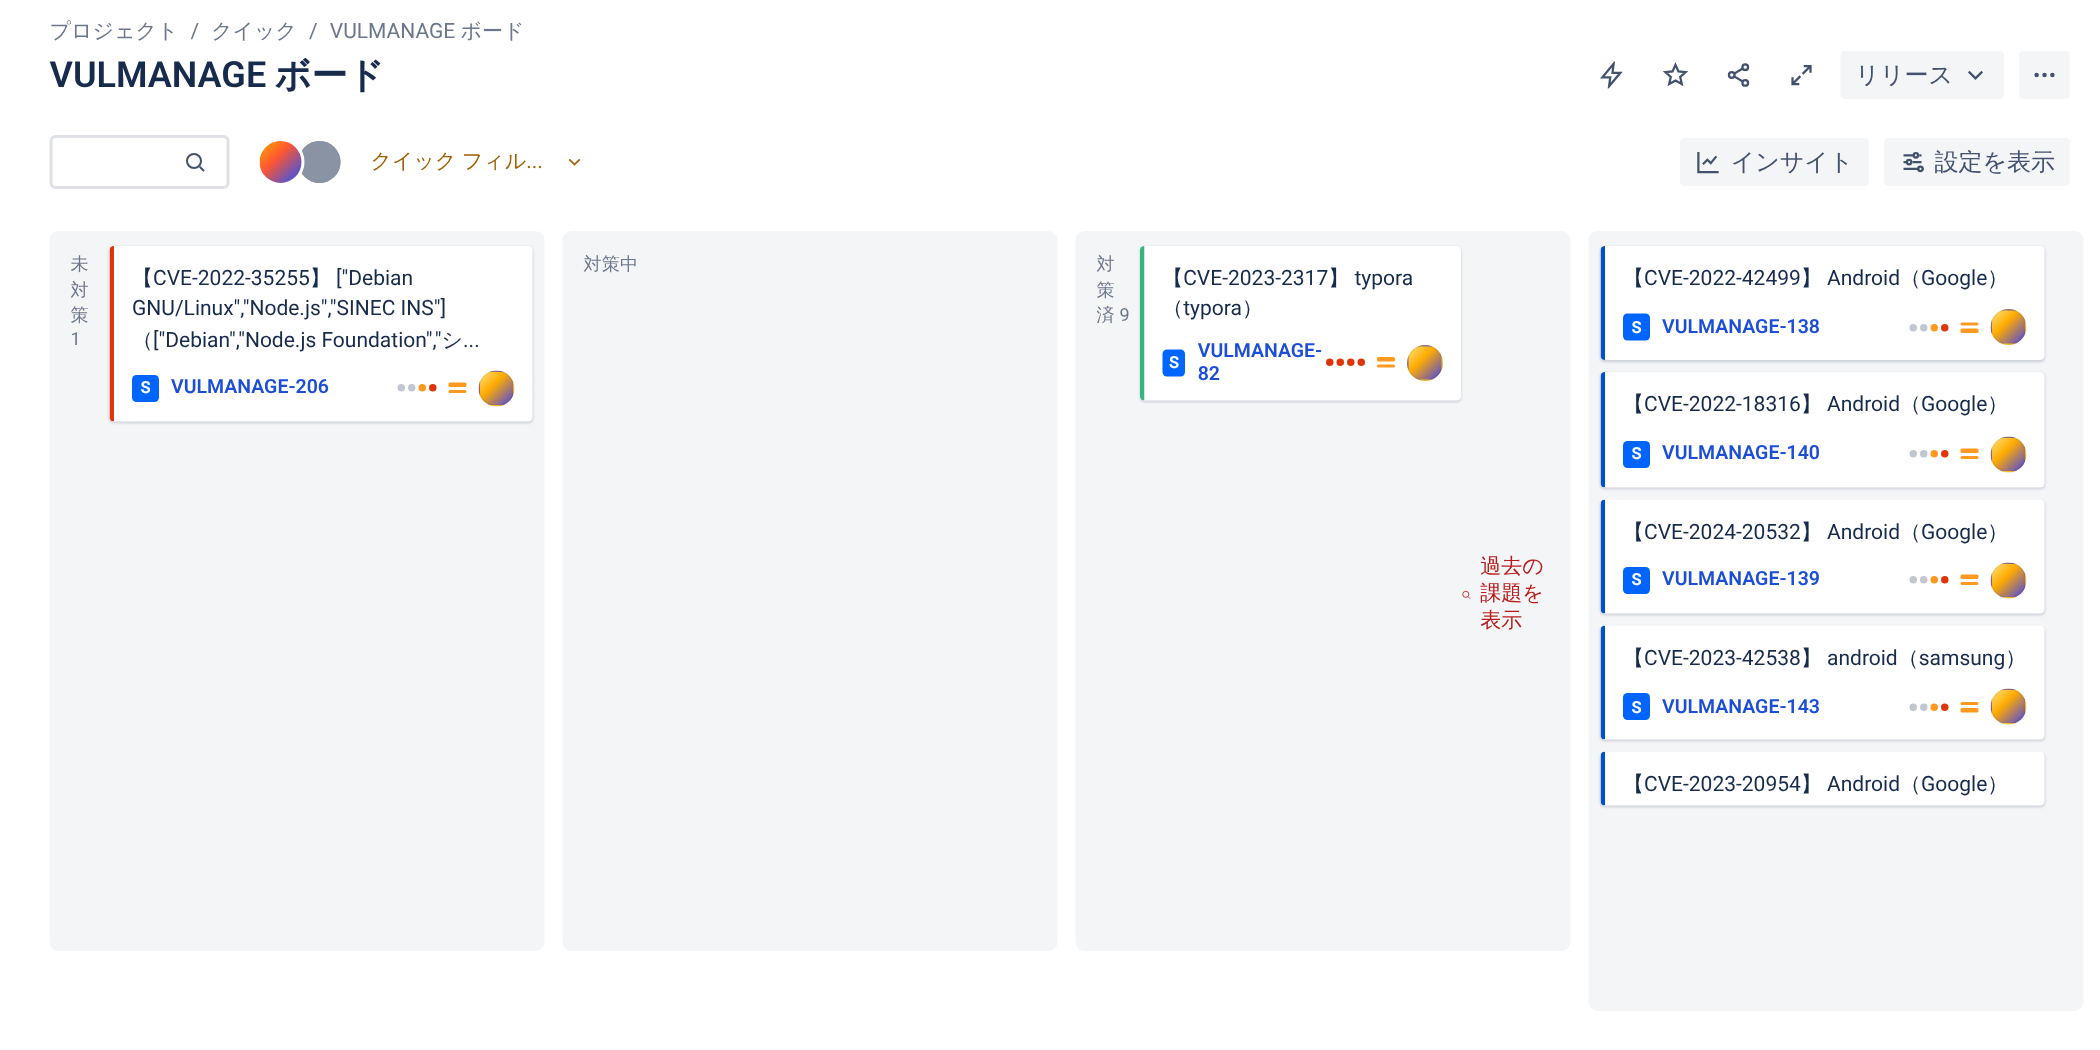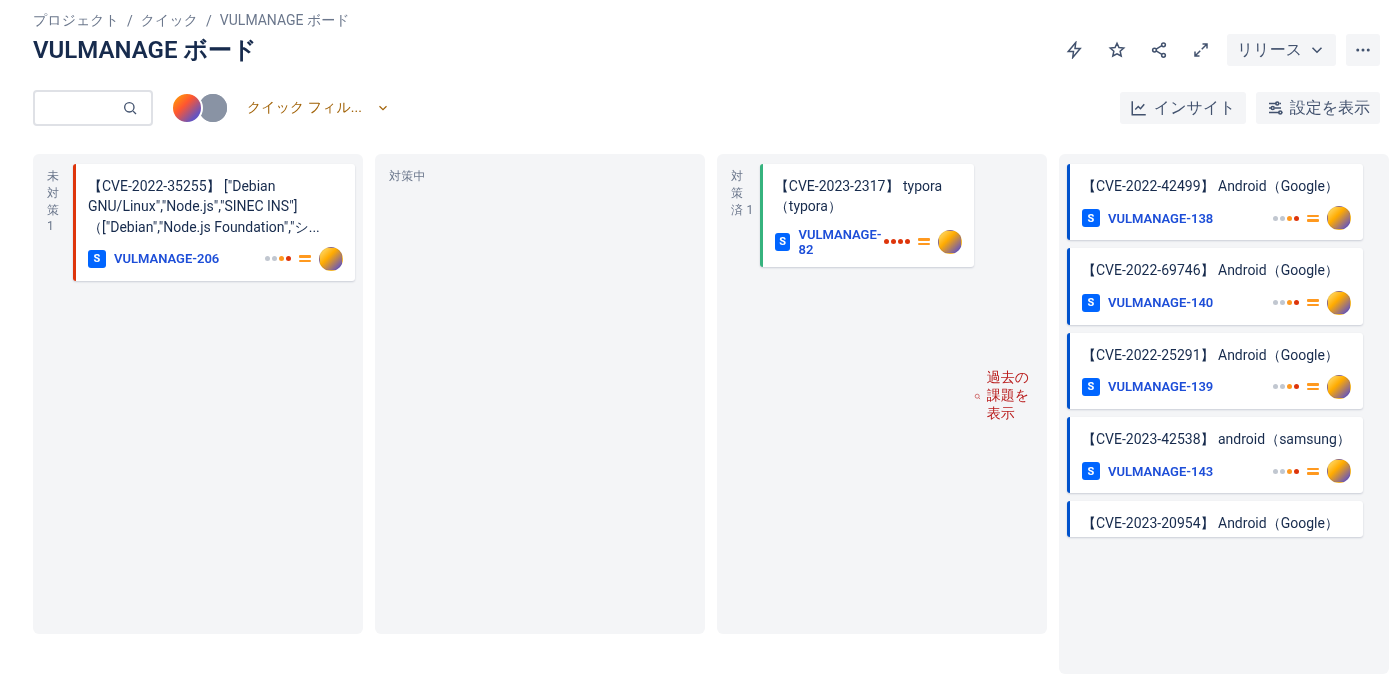--- a/index.html
+++ b/index.html
@@ -212,21 +212,21 @@
         </div>
       </div>
     </div>
 
     <div class="column">
       <div class="col-title">対策中</div>
       <div class="cards"></div>
     </div>
 
     <div class="column">
-      <div class="col-title">対策済 1</div>
+      <div class="col-title">対策済 9</div>
       <div class="cards">
         <div class="card green-edge">
           <div class="card-title">【CVE-2023-2317】 typora（typora）</div>
           <div class="card-footer">
             <div class="footer-left">
               <div class="story-icon">S</div>
               <span class="card-key">VULMANAGE-82</span>
             </div>
             <div class="footer-right">
               <div class="dots">
@@ -271,21 +271,21 @@
                 </div>
               <div class="priority">
                   <span></span>
                   <span></span>
                 </div>
               <div class="mini-avatar"></div>
             </div>
           </div>
         </div>
         <div class="card blue-edge">
-          <div class="card-title">【CVE-2022-69746】 Android（Google）</div>
+          <div class="card-title">【CVE-2022-18316】 Android（Google）</div>
           <div class="card-footer">
             <div class="footer-left">
               <div class="story-icon">S</div>
               <span class="card-key">VULMANAGE-140</span>
             </div>
             <div class="footer-right">
               <div class="dots">
                   <span class="dot grey"></span>
                   <span class="dot grey"></span>
                   <span class="dot orange"></span>
@@ -293,21 +293,21 @@
                 </div>
               <div class="priority">
                   <span></span>
                   <span></span>
                 </div>
               <div class="mini-avatar"></div>
             </div>
           </div>
         </div>
         <div class="card blue-edge">
-          <div class="card-title">【CVE-2022-25291】 Android（Google）</div>
+          <div class="card-title">【CVE-2024-20532】 Android（Google）</div>
           <div class="card-footer">
             <div class="footer-left">
               <div class="story-icon">S</div>
               <span class="card-key">VULMANAGE-139</span>
             </div>
             <div class="footer-right">
               <div class="dots">
                   <span class="dot grey"></span>
                   <span class="dot grey"></span>
                   <span class="dot orange"></span>

